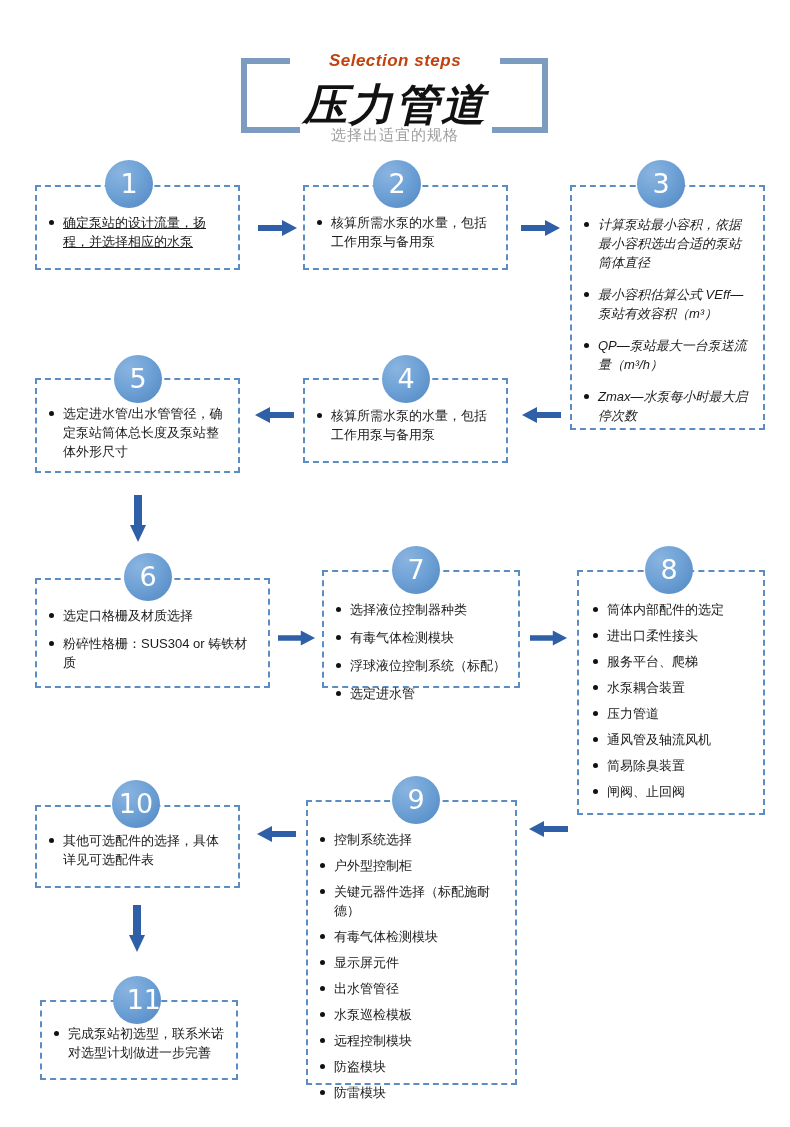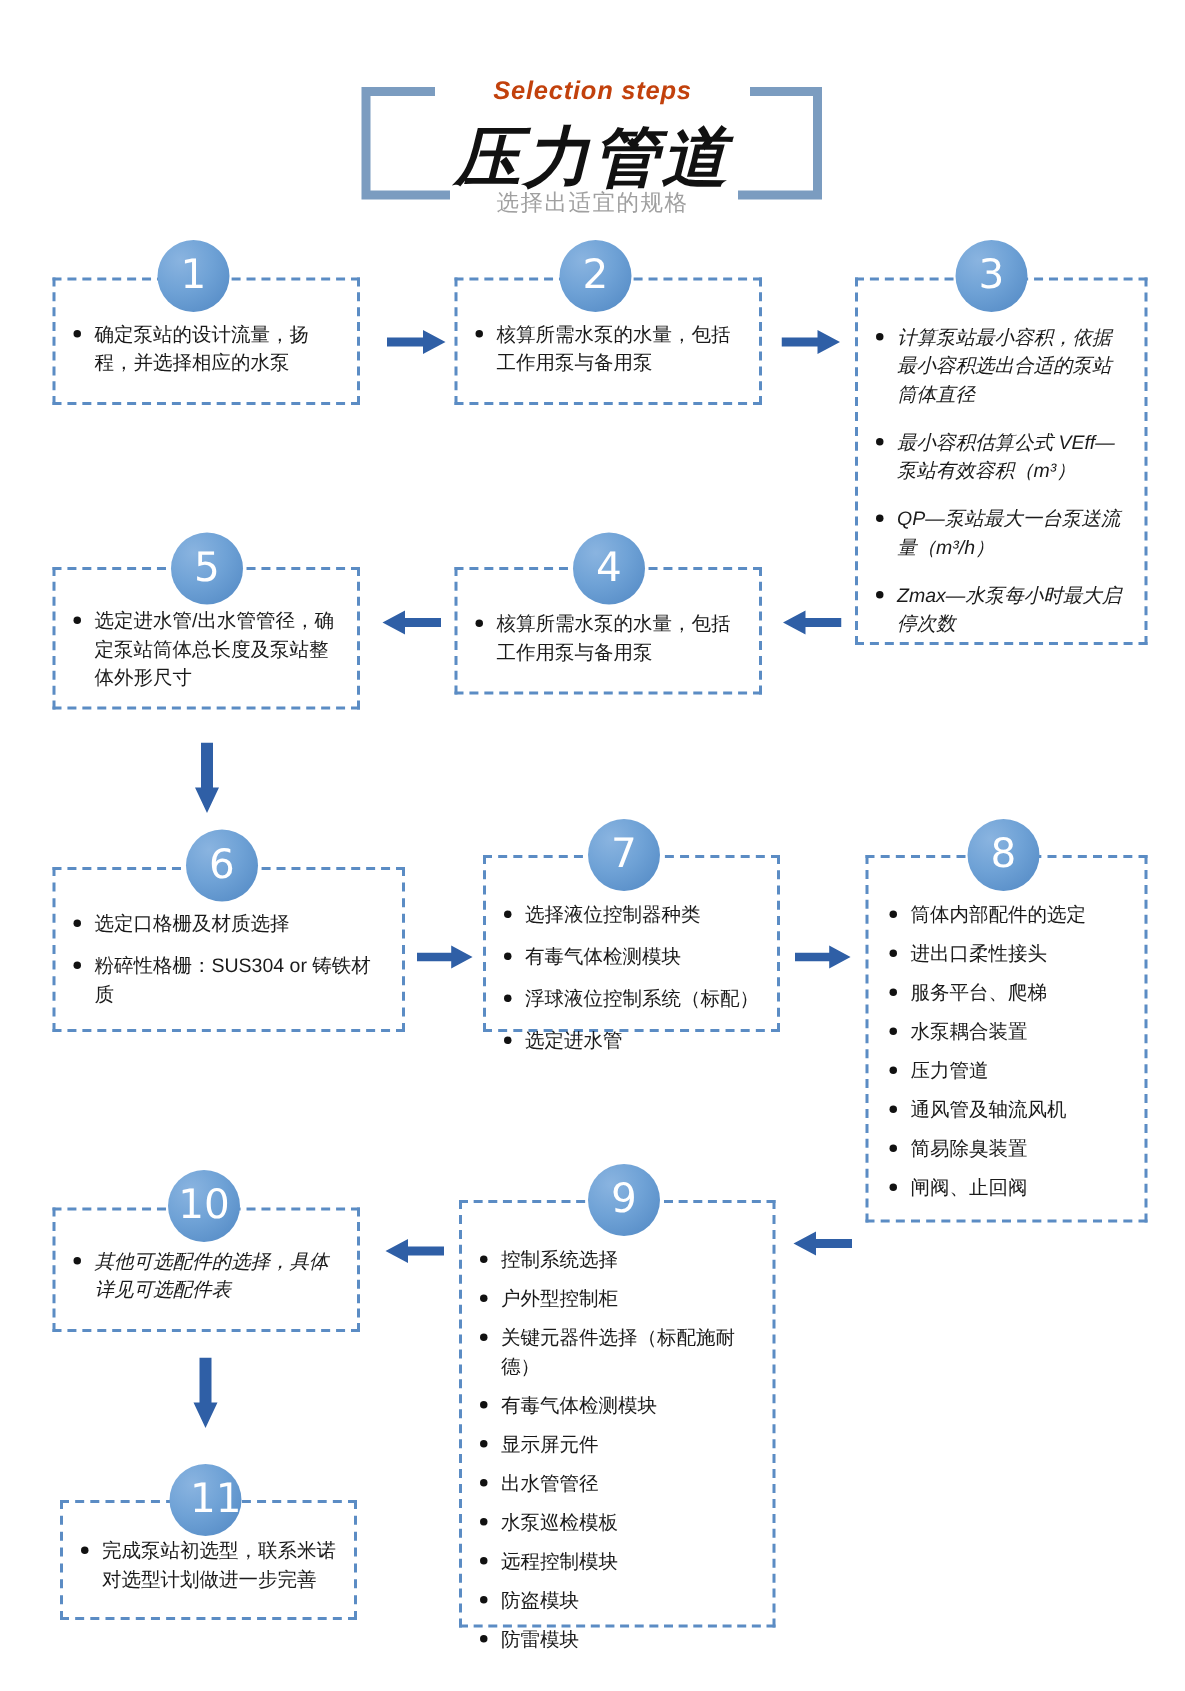--- a/index.html
+++ b/index.html
@@ -87,21 +87,21 @@
   <div class="header">
     <div class="hdr-frame"></div>
     <div class="hdr-gap"></div>
     <div class="hdr-gap2"></div>
     <div class="hdr-en">Selection steps</div>
     <div class="hdr-cn">压力管道</div>
     <div class="hdr-sub">选择出适宜的规格</div>
   </div>
 
   <div class="step" style="left:35px;top:185px;width:205px;height:85px;">
-    <ul class="bullets" style="padding:26px 14px 0 12px;">
+    <ul class="bullets" style="padding:26px 14px 0 12px;text-decoration:underline;">
       <li>
         <span class="dot"></span>
         <span>确定泵站的设计流量，扬程，并选择相应的水泵</span>
       </li>
     </ul>
   </div>
   <div class="badge" style="left:105px;top:160px;">1</div>
 
   <div class="step" style="left:303px;top:185px;width:205px;height:85px;">
     <ul class="bullets" style="padding:26px 14px 0 12px;">
@@ -265,21 +265,21 @@
     </svg>
   </div>
 
   <div class="arrow" style="left:530px;top:629px;">
     <svg width="38" height="18" viewBox="0 0 40 18">
       <path d="M0 6 H24 V1 L39 9 L24 17 V12 H0 Z" fill="#2f5fa6"></path>
     </svg>
   </div>
 
   <div class="step" style="left:35px;top:805px;width:205px;height:83px;">
-    <ul class="bullets" style="padding:24px 14px 0 12px;font-style:italic;">
+    <ul class="bullets" style="padding:24px 14px 0 12px;">
       <li>
         <span class="dot"></span>
         <span>其他可选配件的选择，具体详见可选配件表</span>
       </li>
     </ul>
   </div>
   <div class="badge" style="left:112px;top:780px;">10</div>
 
   <div class="step" style="left:306px;top:800px;width:211px;height:285px;">
     <ul class="bullets spaced3" style="padding:28px 6px 0 12px;">

